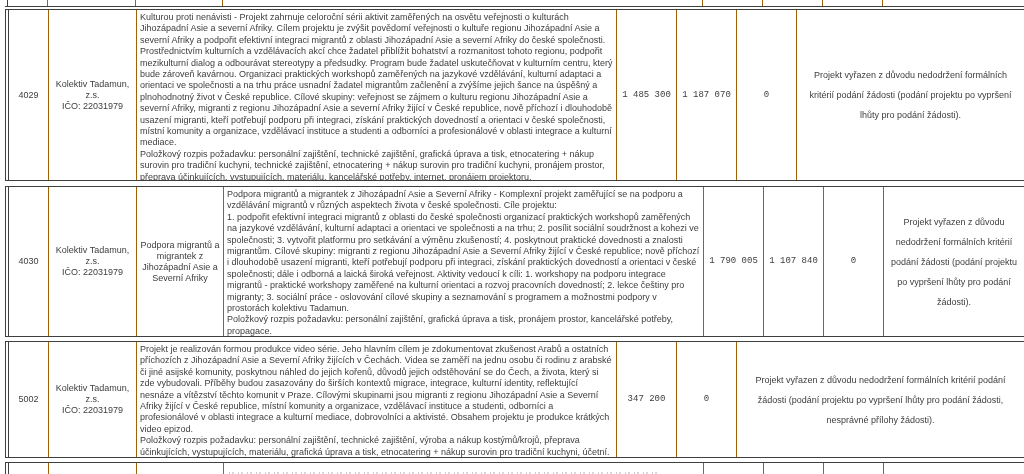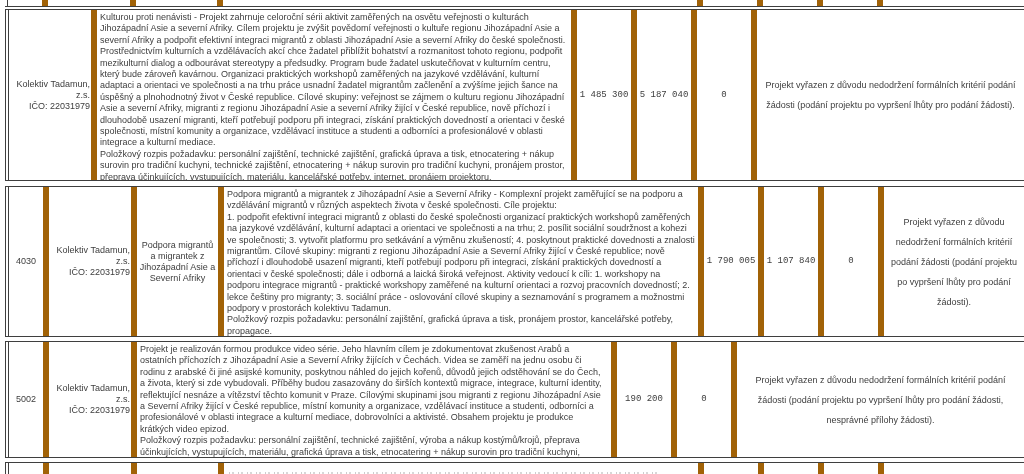--- a/index.html
+++ b/index.html
@@ -11,27 +11,27 @@
   .page{position:relative;width:1024px;height:474px;background:#ffffff;}
   .row{
     position:absolute;left:5px;right:0;display:flex;box-sizing:border-box;
     border:1px solid #3f3f3f;border-right:none;background:#ffffff;
   }
   .cells{
     display:flex;flex:1;margin-left:2px;box-sizing:border-box;
     border-left:1px solid #3f3f3f;
   }
   .cell{
-    box-sizing:border-box;border-right:6px solid #a16207;
+    box-sizing:border-box;border-right:1px solid #a16207;
     font-size:9px;line-height:11px;
     display:flex;align-items:center;justify-content:center;
     text-align:center;white-space:pre-line;padding:1px;overflow:hidden;
   }
   .c-id{width:40px;}
-  .c-org{width:88px;text-align:right;}
+  .c-org{width:88px;}
   .c-project{width:87px;}
   .c-desc{
     width:480px;align-items:flex-start;justify-content:flex-start;
     text-align:left;white-space:pre-wrap;line-height:11.4px;padding:2px 3px;
   }
   .c-amt{width:60px;font-family:Liberation Mono, monospace;}
   .c-status{
     flex:1;border-right:none;justify-content:flex-start;text-align:center;
     white-space:normal;line-height:20px;padding:0 5px;
   }
@@ -59,26 +59,27 @@
       <div class="cell c-desc"></div>
       <div class="cell c-amt"></div>
       <div class="cell c-amt"></div>
       <div class="cell c-amt"></div>
       <div class="cell c-status"></div>
     </div>
   </div>
 
   <div class="row" style="top:9px;height:172px;">
     <div class="cells">
+      <div class="cell c-id">4029</div>
       <div class="cell c-org">Kolektiv Tadamun, z.s.
 IČO: 22031979</div>
       <div class="cell c-desc">Kulturou proti nenávisti - Projekt zahrnuje celoroční sérii aktivit zaměřených na osvětu veřejnosti o kulturách Jihozápadní Asie a severní Afriky. Cílem projektu je zvýšit povědomí veřejnosti o kultuře regionu Jihozápadní Asie a severní Afriky a podpořit efektivní integraci migrantů z oblasti Jihozápadní Asie a severní Afriky do české společnosti. Prostřednictvím kulturních a vzdělávacích akcí chce žadatel přiblížit bohatství a rozmanitost tohoto regionu, podpořit mezikulturní dialog a odbourávat stereotypy a předsudky. Program bude žadatel uskutečňovat v kulturním centru, který bude zároveň kavárnou. Organizaci praktických workshopů zaměřených na jazykové vzdělávání, kulturní adaptaci a orientaci ve společnosti a na trhu práce usnadní žadatel migrantům začlenění a zvýšíme jejich šance na úspěšný a plnohodnotný život v České republice. Cílové skupiny: veřejnost se zájmem o kulturu regionu Jihozápadní Asie a severní Afriky, migranti z regionu Jihozápadní Asie a severní Afriky žijící v České republice, nově příchozí i dlouhodobě usazení migranti, kteří potřebují podporu při integraci, získání praktických dovedností a orientaci v české společnosti, místní komunity a organizace, vzdělávací instituce a studenti a odborníci a profesionálové v oblasti integrace a kulturní mediace.
 Položkový rozpis požadavku: personální zajištění, technické zajištění, grafická úprava a tisk, etnocatering + nákup surovin pro tradiční kuchyni, technické zajištění, etnocatering + nákup surovin pro tradiční kuchyni, pronájem prostor, přeprava účinkujících, vystupujících, materiálu, kancelářské potřeby, internet, pronájem projektoru.</div>
       <div class="cell c-amt">1 485 300</div>
-      <div class="cell c-amt">5 187 040</div>
+      <div class="cell c-amt">1 187 070</div>
       <div class="cell c-amt">0</div>
       <div class="cell c-status">Projekt vyřazen z důvodu nedodržení formálních kritérií podání žádosti (podání projektu po vypršení lhůty pro podání žádosti).</div>
     </div>
   </div>
 
   <div class="row" style="top:186px;height:151px;">
     <div class="cells">
       <div class="cell c-id">4030</div>
       <div class="cell c-org">Kolektiv Tadamun, z.s.
 IČO: 22031979</div>
@@ -93,21 +94,21 @@
     </div>
   </div>
 
   <div class="row" style="top:341px;height:117px;">
     <div class="cells">
       <div class="cell c-id">5002</div>
       <div class="cell c-org">Kolektiv Tadamun, z.s.
 IČO: 22031979</div>
       <div class="cell c-desc">Projekt je realizován formou produkce video série. Jeho hlavním cílem je zdokumentovat zkušenost Arabů a ostatních příchozích z Jihozápadní Asie a Severní Afriky žijících v Čechách. Videa se zaměří na jednu osobu či rodinu z arabské či jiné asijské komunity, poskytnou náhled do jejich kořenů, důvodů jejich odstěhování se do Čech, a života, který si zde vybudovali. Příběhy budou zasazovány do širších kontextů migrace, integrace, kulturní identity, reflektující nesnáze a vítězství těchto komunit v Praze. Cílovými skupinami jsou migranti z regionu Jihozápadní Asie a Severní Afriky žijící v České republice, místní komunity a organizace, vzdělávací instituce a studenti, odborníci a profesionálové v oblasti integrace a kulturní mediace, dobrovolníci a aktivisté. Obsahem projektu je produkce krátkých video epizod.
 Položkový rozpis požadavku: personální zajištění, technické zajištění, výroba a nákup kostýmů/krojů, přeprava účinkujících, vystupujících, materiálu, grafická úprava a tisk, etnocatering + nákup surovin pro tradiční kuchyni, účetní.</div>
-      <div class="cell c-amt">190 200</div>
+      <div class="cell c-amt">347 200</div>
       <div class="cell c-amt">0</div>
       <div class="cell c-status">Projekt vyřazen z důvodu nedodržení formálních kritérií podání žádosti (podání projektu po vypršení lhůty pro podání žádosti, nesprávné přílohy žádosti).</div>
     </div>
   </div>
 
   <div class="row strip-bottom">
     <div class="cells">
       <div class="cell c-id"></div>
       <div class="cell c-org"></div>
       <div class="cell c-project"></div>

